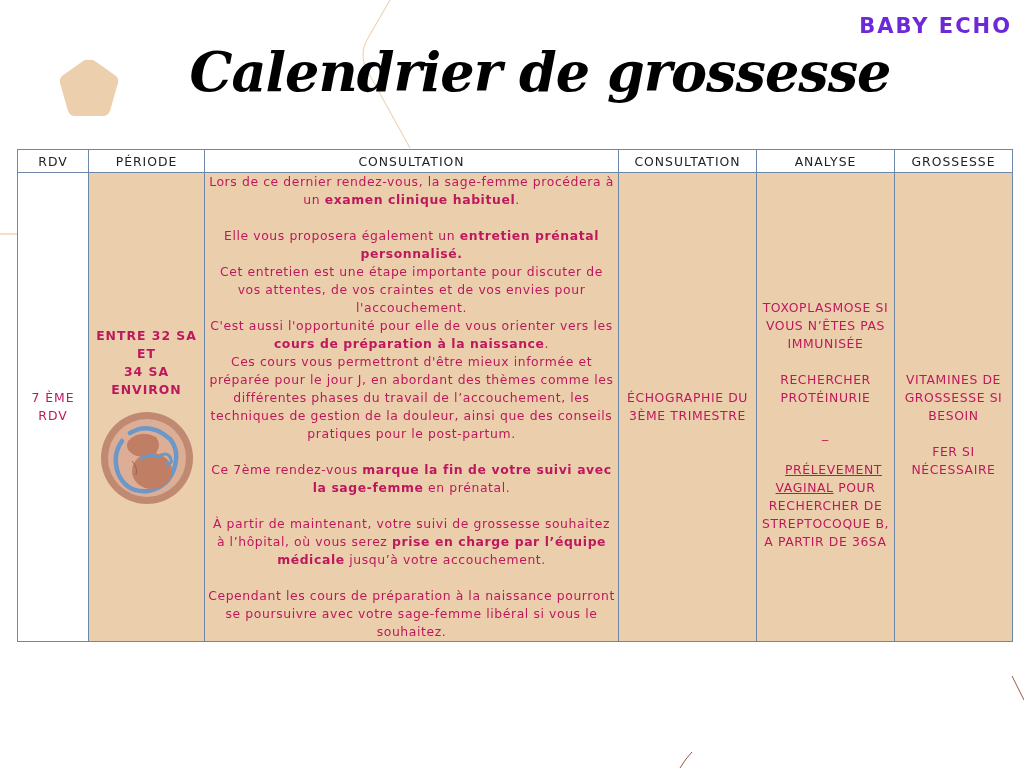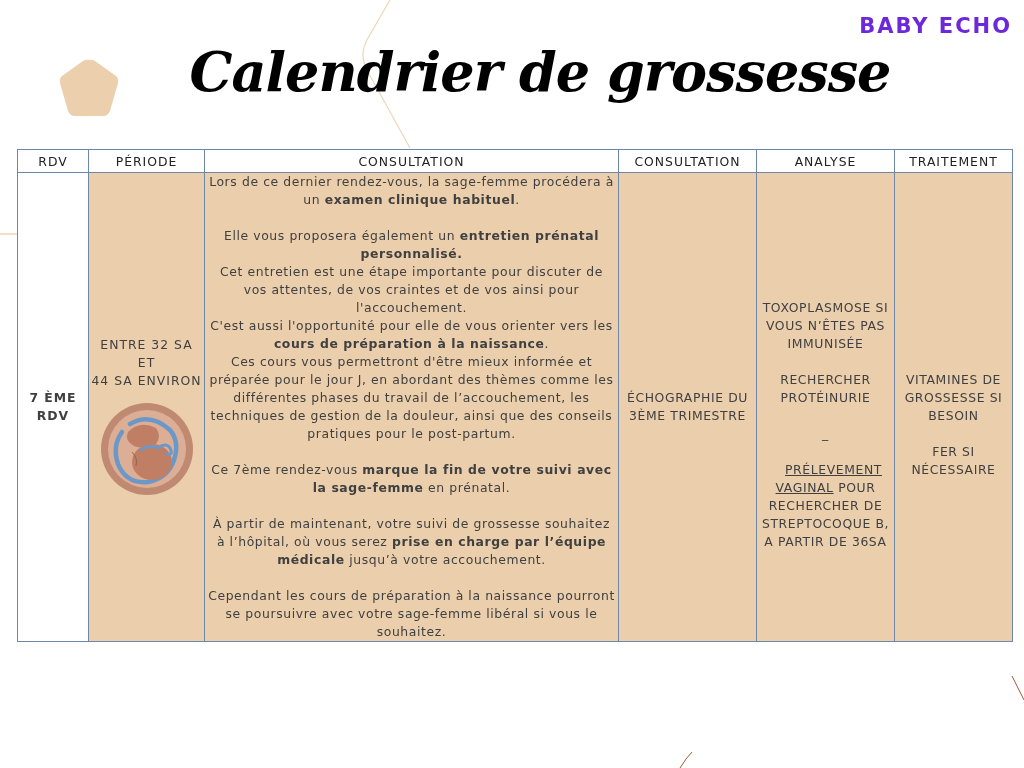--- a/index.html
+++ b/index.html
@@ -23,24 +23,24 @@
     border-collapse:collapse; table-layout:fixed;
     font-size:12.4px; letter-spacing:0.6px;
   }
   table.cal th, table.cal td { border:1px solid #6d87a8; }
   table.cal th {
     height:22px; font-weight:normal; background:#fff; color:#222;
     font-size:12.4px; letter-spacing:1px; text-align:center; padding:0;
   }
   table.cal td {
     background:#ebcfad; text-align:center; vertical-align:middle;
-    padding:0 2px; line-height:18px; color:#404040;
+    padding:0 2px; line-height:18px; color:#be185d;
   }
-  table.cal td.rdv { background:#ffffff; font-weight:bold; letter-spacing:1px; }
-  table.cal td.periode { font-weight:normal; letter-spacing:1px;margin-top:10px; }
+  table.cal td.rdv { background:#ffffff; font-weight:normal; letter-spacing:1px; }
+  table.cal td.periode { font-weight:bold; letter-spacing:1px;margin-top:10px; }
   .para { margin:0; }
   .gap { height:18px; }
   b { font-weight:bold; }
   u { text-decoration:underline;margin-left:16px; }
   .fetus { display:block; margin:12px auto 0; }
 </style>
 </head>
 <body>
 
 <svg class="deco" width="1024" height="768" style="left:0;top:0;">
@@ -66,48 +66,48 @@
       <col style="width:138px">
       <col style="width:118px">
   </colgroup>
   <thead>
     <tr>
       <th>RDV</th>
       <th>PÉRIODE</th>
       <th>CONSULTATION</th>
       <th>CONSULTATION</th>
       <th>ANALYSE</th>
-      <th>TRAITEMENT</th>
+      <th>GROSSESSE</th>
     </tr>
   </thead>
   <tbody>
     <tr>
       <td class="rdv">
         <div>7 ÈME</div>
         <div>RDV</div>
       </td>
       <td class="periode">
         <div style="height:18px"></div>
         <div>ENTRE 32 SA ET</div>
-        <div>44 SA ENVIRON</div>
+        <div>34 SA ENVIRON</div>
         <svg class="fetus" width="94" height="94" viewBox="0 0 94 94">
           <circle cx="47" cy="47" r="46" fill="#c08a72"></circle>
           <circle cx="47" cy="47" r="39" fill="#dcae95"></circle>
           <path d="M30 22 Q50 10 70 28 Q80 40 74 58 Q68 76 48 80 Q26 82 18 62 Q12 44 22 30" stroke="#6b98c8" stroke-width="4.5" fill="none" stroke-linecap="round"></path>
           <ellipse cx="52" cy="60" rx="20" ry="18" fill="#c07f65"></ellipse>
           <path d="M28 30 Q40 18 56 26 Q62 34 56 42 Q44 48 34 44 Q24 38 28 30Z" fill="#c07f65"></path>
           <path d="M40 48 Q50 42 58 46 Q66 40 70 46 Q74 54 66 52" stroke="#6b98c8" stroke-width="3" fill="none"></path>
           <path d="M32 50 Q38 56 36 64" stroke="#8a5a46" stroke-width="0.8" fill="none"></path>
         </svg>
       </td>
       <td>
         <p class="para"><span>Lors de ce dernier rendez-vous, la sage-femme procédera à un </span><b>examen clinique habituel</b><span>.</span></p>
         <div class="gap"></div>
         <p class="para"><span>Elle vous proposera également un </span><b>entretien prénatal personnalisé.</b></p>
-        <p class="para">Cet entretien est une étape importante pour discuter de vos attentes, de vos craintes et de vos ainsi pour l'accouchement.</p>
+        <p class="para">Cet entretien est une étape importante pour discuter de vos attentes, de vos craintes et de vos envies pour l'accouchement.</p>
         <p class="para"><span>C'est aussi l'opportunité pour elle de vous orienter vers les </span><b>cours de préparation à la naissance</b><span>.</span></p>
         <p class="para">Ces cours vous permettront d'être mieux informée et préparée pour le jour J, en abordant des thèmes comme les différentes phases du travail de l’accouchement, les techniques de gestion de la douleur, ainsi que des conseils pratiques pour le post-partum.</p>
         <div class="gap"></div>
         <p class="para"><span>Ce 7ème rendez-vous </span><b>marque la fin de votre suivi avec la sage-femme</b><span> en prénatal.</span></p>
         <div class="gap"></div>
         <p class="para"><span>À partir de maintenant, votre suivi de grossesse souhaitez à l’hôpital, où vous serez </span><b>prise en charge par l’équipe médicale</b><span> jusqu’à votre accouchement.</span></p>
         <div class="gap"></div>
         <p class="para">Cependant les cours de préparation à la naissance pourront se poursuivre avec votre sage-femme libéral si vous le souhaitez.</p>
       </td>
       <td>

